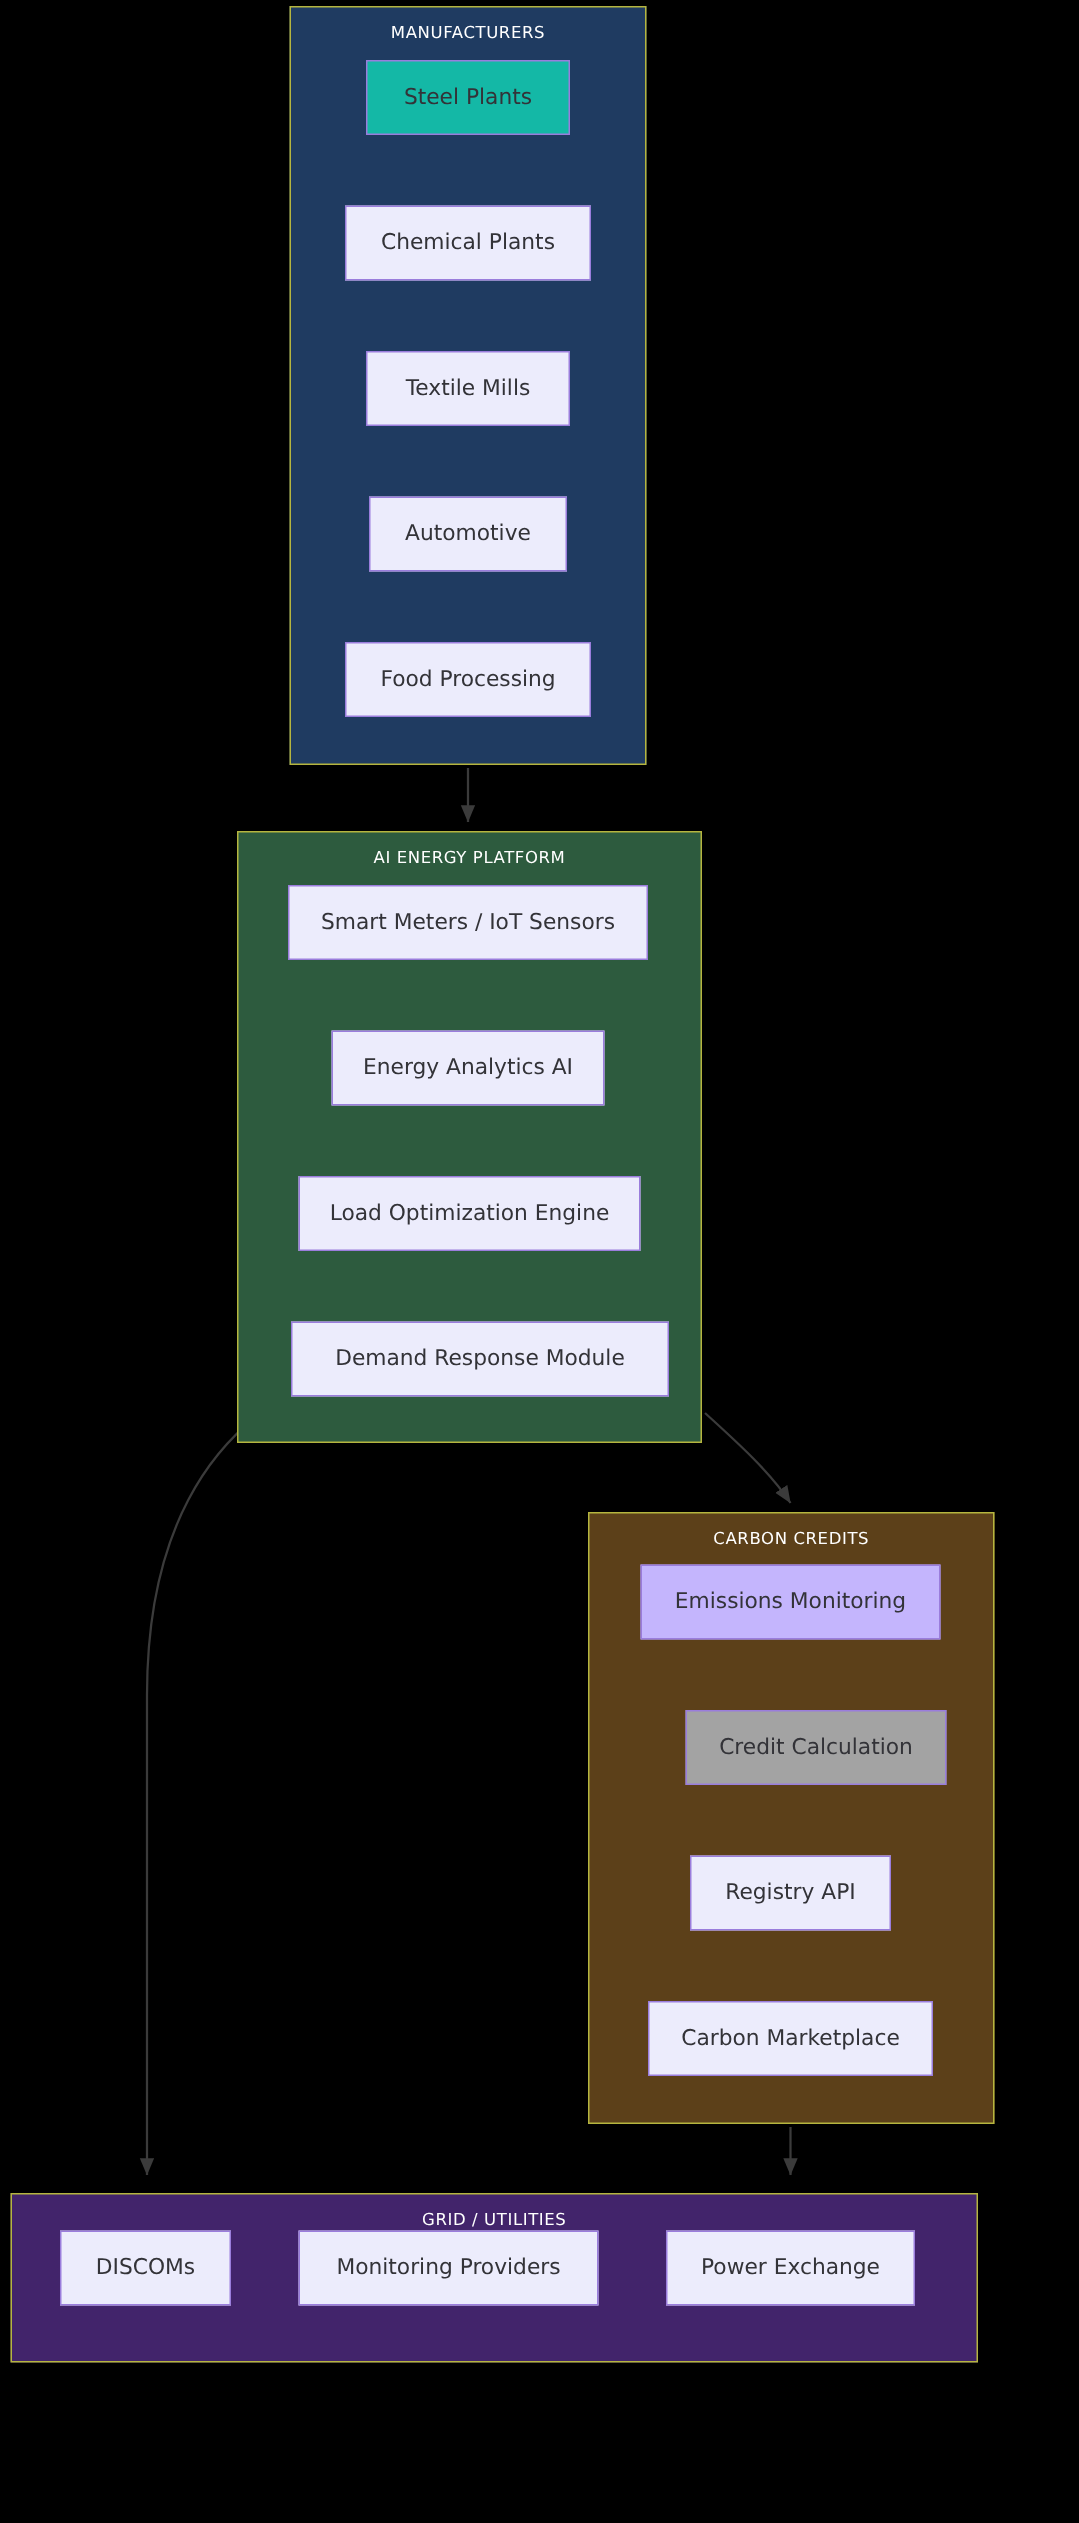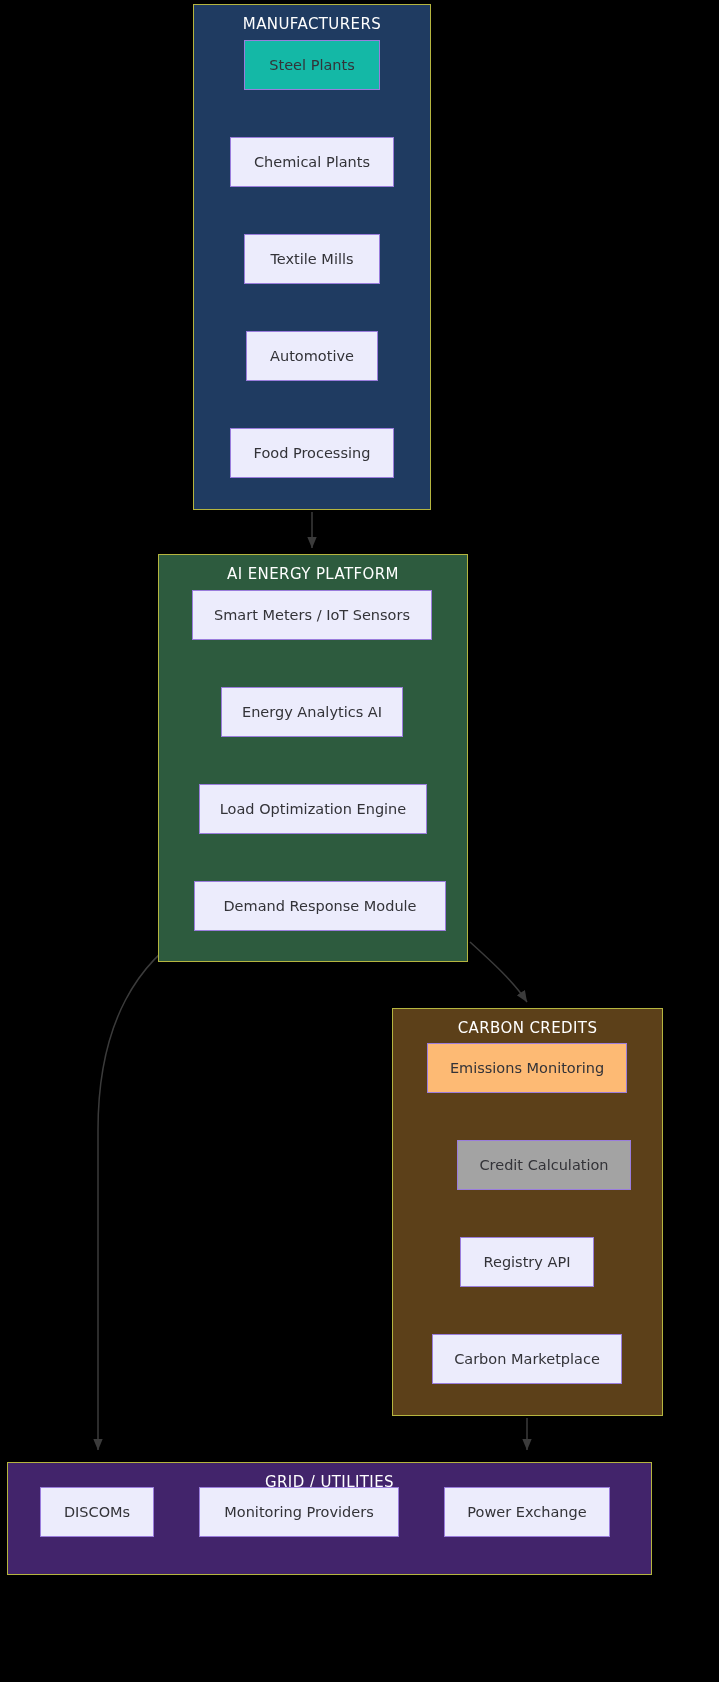--- a/index.html
+++ b/index.html
@@ -21,21 +21,21 @@
     position: absolute;
     box-sizing: border-box;
     border: 1.5px solid #b5b53f;
   }
   .cluster-title {
     position: absolute;
     left: 0;
     right: 0;
     text-align: center;
     color: #ffffff;
-    font-size: 15px;
+    font-size: 11px;
     letter-spacing: 0.4px;
     white-space: nowrap;
   }
   .node {
     position: absolute;
     box-sizing: border-box;
     background: #ececfc;
     border: 1.6px solid #9a7ddc;
     color: #333338;
     font-size: 14.5px;
@@ -85,21 +85,21 @@
       <div class="cluster" style="left: 158px; top: 554px; width: 310px; height: 408px; background: rgb(45, 91, 62); border-color: rgb(181, 181, 63);">
         <div class="cluster-title" style="top: 10px;">AI ENERGY PLATFORM</div>
       </div>
       <div class="node" style="left: 192px; top: 590px; width: 240px; height: 50px; background: rgb(236, 236, 252); border-color: rgb(154, 125, 220); color: rgb(51, 51, 56);">Smart Meters / IoT Sensors</div>
       <div class="node" style="left: 221px; top: 687px; width: 182px; height: 50px; background: rgb(236, 236, 252); border-color: rgb(154, 125, 220); color: rgb(51, 51, 56);">Energy Analytics AI</div>
       <div class="node" style="left: 199px; top: 784px; width: 228px; height: 50px; background: rgb(236, 236, 252); border-color: rgb(154, 125, 220); color: rgb(51, 51, 56);">Load Optimization Engine</div>
       <div class="node" style="left: 194px; top: 881px; width: 252px; height: 50px; background: rgb(236, 236, 252); border-color: rgb(154, 125, 220); color: rgb(51, 51, 56);">Demand Response Module</div>
       <div class="cluster" style="left: 392px; top: 1008px; width: 271px; height: 408px; background: rgb(92, 64, 25); border-color: rgb(181, 181, 63);">
         <div class="cluster-title" style="top: 10px;">CARBON CREDITS</div>
       </div>
-      <div class="node" style="left: 427px; top: 1043px; width: 200px; height: 50px; background: #fdba74; border-color: rgb(154, 125, 220); color: rgb(51, 51, 56);">Emissions Monitoring</div>
+      <div class="node" style="left: 427px; top: 1043px; width: 200px; height: 50px; background: #c4b5fd; border-color: rgb(154, 125, 220); color: rgb(51, 51, 56);">Emissions Monitoring</div>
       <div class="node" style="left: 440px; top: 1140px; width: 174px; height: 50px; background: #a3a3a3; border-color: rgb(154, 125, 220); color: rgb(51, 51, 56); margin-left: 17px;">Credit Calculation</div>
       <div class="node" style="left: 460px; top: 1237px; width: 134px; height: 50px; background: rgb(236, 236, 252); border-color: rgb(154, 125, 220); color: rgb(51, 51, 56);">Registry API</div>
       <div class="node" style="left: 432px; top: 1334px; width: 190px; height: 50px; background: rgb(236, 236, 252); border-color: rgb(154, 125, 220); color: rgb(51, 51, 56);">Carbon Marketplace</div>
       <div class="cluster" style="left: 7px; top: 1462px; width: 645px; height: 113px; background: rgb(66, 36, 107); border-color: rgb(181, 181, 63);">
         <div class="cluster-title" style="top: 10px;">GRID / UTILITIES</div>
       </div>
       <div class="node" style="left: 40px; top: 1487px; width: 114px; height: 50px; background: rgb(236, 236, 252); border-color: rgb(154, 125, 220); color: rgb(51, 51, 56);">DISCOMs</div>
       <div class="node" style="left: 199px; top: 1487px; width: 200px; height: 50px; background: rgb(236, 236, 252); border-color: rgb(154, 125, 220); color: rgb(51, 51, 56);">Monitoring Providers</div>
       <div class="node" style="left: 444px; top: 1487px; width: 166px; height: 50px; background: rgb(236, 236, 252); border-color: rgb(154, 125, 220); color: rgb(51, 51, 56);">Power Exchange</div>
     </div>

